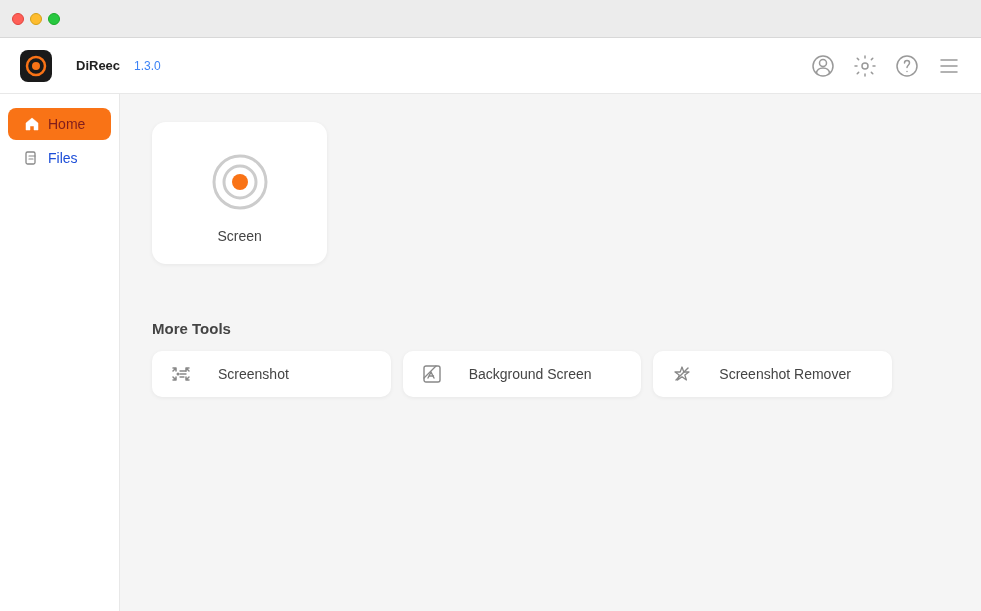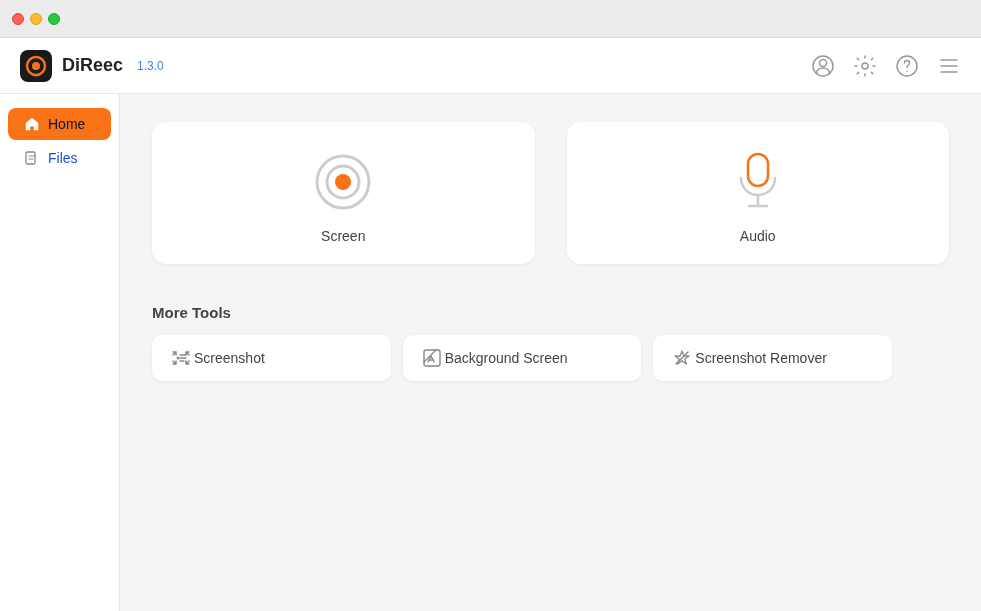--- a/index.html
+++ b/index.html
@@ -52,23 +52,24 @@
       align-items: center;
       gap: 10px;
     }
 
     .logo-icon {
       width: 32px;
       height: 32px;
     }
 
     .app-name {
-      font-size: 18px;
+      font-size: 13px;
       font-weight: 600;
       color: #222;
+      margin-left: 14px;
     }
 
     .app-version {
       font-size: 12px;
       color: #3b82f6;
       margin-left: 4px;
     }
 
     .header-actions {
       margin-left: auto;
@@ -108,41 +109,41 @@
       padding: 8px 16px;
       cursor: pointer;
       border-radius: 8px;
       margin: 2px 8px;
       font-size: 14px;
       color: #1d4ed8;
     }
 
     .sidebar-item.active {
       background: #f97316;
-      color: #0f172a;
+      color: #7f1d1d;
     }
 
     .sidebar-item .sidebar-icon {
       font-size: 16px;
     }
 
     
     .content {
       flex: 1;
       background: #f5f5f5;
       padding: 28px 32px;
       overflow-y: auto;
     }
 
     
     .cards-grid {
       display: grid;
-      grid-template-columns: repeat(2, 1fr);
+      grid-template-columns: repeat(4, 1fr);
       gap: 32px;
-      margin-bottom: 40px;
+      margin-bottom: 56px;
     }
 
     .card {
       background: #fff;
       border-radius: 14px;
       padding: 28px 16px 20px;
       display: flex;
       flex-direction: column;
       align-items: center;
       cursor: pointer;
@@ -180,21 +181,21 @@
       max-width: 740px;
     }
 
     .tool-btn {
       background: #fff;
       border: none;
       border-radius: 10px;
       padding: 14px 20px;
       display: flex;
       align-items: center;
-      gap: 4px;
+      gap: 28px;
       cursor: pointer;
       font-size: 14px;
       color: #444;
       font-weight: 500;
       box-shadow: 0 1px 4px rgba(0,0,0,0.06);
       transition: box-shadow 0.2s;
     }
 
     .tool-icon {
       font-size: 16px;
@@ -290,35 +291,20 @@
           <svg width="64" height="64" viewBox="0 0 64 64" fill="none">
             <circle cx="32" cy="32" r="26" stroke="#ccc" stroke-width="3"></circle>
             <circle cx="32" cy="32" r="16" stroke="#ccc" stroke-width="3"></circle>
             <circle cx="32" cy="32" r="8" fill="#f97316"></circle>
           </svg>
         </div>
         <span class="card-label">Screen</span>
       </div>
 
 
-      <div class="card">
-        <div class="card-icon">
-          <svg width="50" height="64" viewBox="0 0 50 64" fill="none">
-
-            <rect x="15" y="4" width="20" height="32" rx="10" stroke="#f97316" stroke-width="2.5"></rect>
-
-            <path d="M8 28c0 9.4 7.2 17 17 17s17-7.6 17-17" stroke="#ccc" stroke-width="2.5" stroke-linecap="round"></path>
-
-            <line x1="25" y1="45" x2="25" y2="56" stroke="#ccc" stroke-width="2.5" stroke-linecap="round"></line>
-
-            <path d="M16 56h18" stroke="#ccc" stroke-width="2.5" stroke-linecap="round"></path>
-          </svg>
-        </div>
-        <span class="card-label">Audio</span>
-      </div>
 
 
     </div>
 
     <div class="more-tools-section">
       <div class="section-title">More Tools</div>
       <div class="tools-grid">
 
         <button class="tool-btn">
           <span class="tool-icon">

